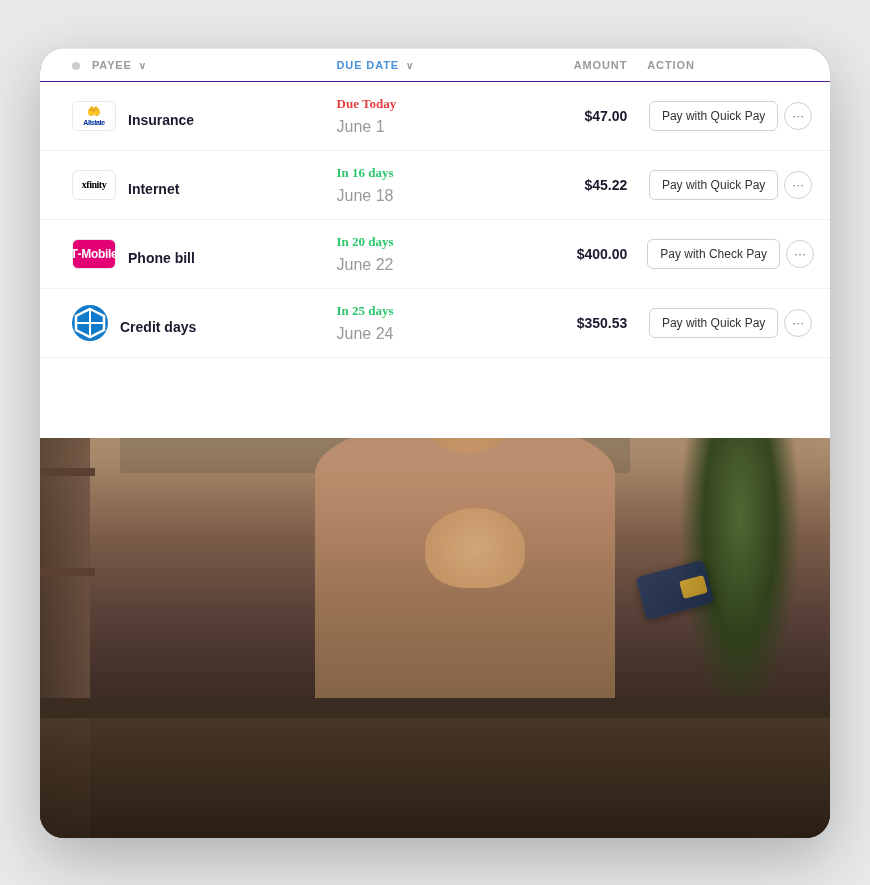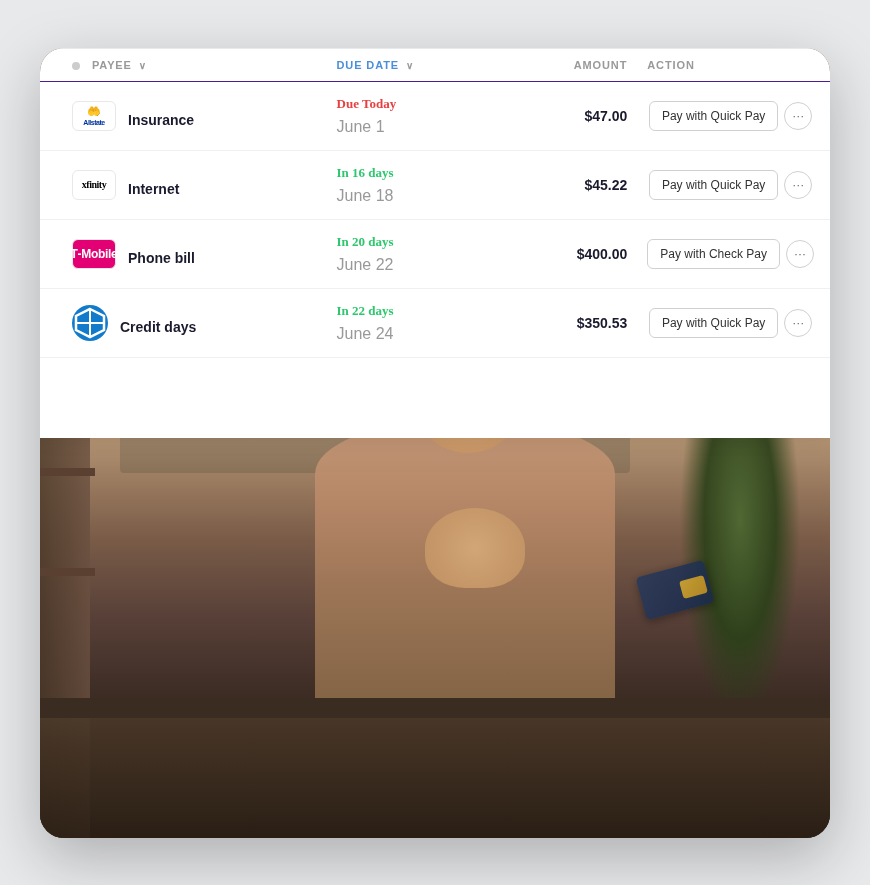--- a/index.html
+++ b/index.html
@@ -379,21 +379,21 @@
         <svg viewBox="0 0 36 36" width="36" height="36">
           <polygon points="18,4 32,11 32,25 18,32 4,25 4,11" fill="none" stroke="white" stroke-width="2.5"></polygon>
           <line x1="18" y1="4" x2="18" y2="32" stroke="white" stroke-width="2"></line>
           <line x1="4" y1="18" x2="32" y2="18" stroke="white" stroke-width="2"></line>
         </svg>
       </div>
           <span class="payee-name">Credit days</span>
         </div>
       </td>
       <td class="td-duedate">
-        <div class="due-status due-soon">In 22 days</div>
+        <div class="due-status due-soon">In 25 days</div>
         <div class="due-date-sub">June 24</div>
       </td>
       <td class="td-amount">$350.53</td>
       <td class="td-action">
         <div class="action-group">
           <button class="pay-btn">Pay with Quick Pay</button>
           <button class="more-btn">···</button>
         </div>
       </td>
     </tr>

